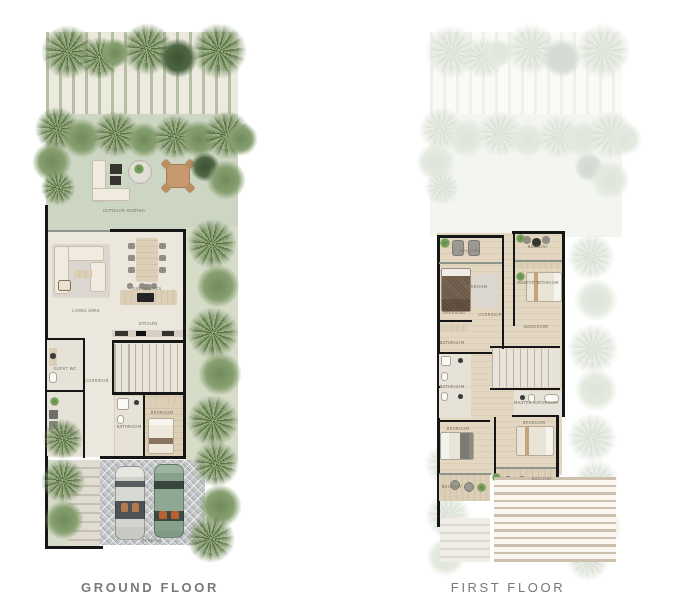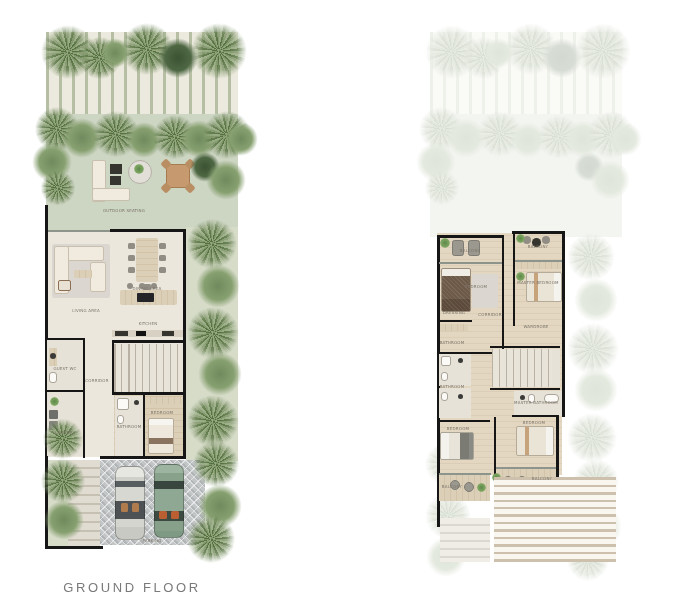--- a/index.html
+++ b/index.html
@@ -315,14 +315,15 @@
         <div class="label" style="left: 112px; top: 302px;">WARDROBE</div>
         <div class="label" style="left: 28px; top: 362px;">BATHROOM</div>
         <div class="label" style="left: 112px; top: 378px;">MASTER BATHROOM</div>
         <div class="label" style="left: 34px; top: 404px;">BEDROOM</div>
         <div class="label" style="left: 110px; top: 398px;">BEDROOM</div>
         <div class="label" style="left: 28px; top: 462px;">BALCONY</div>
         <div class="label" style="left: 118px; top: 454px;">BALCONY</div>
       </div>
   </div>
 
-  <div class="caption" style="left:30px;top:580px;">GROUND FLOOR</div>
+  <div class="caption" style="left:48px;top:580px;font-weight:bold;">GROUND FLOOR</div>
+  <div class="caption" style="left:406px;top:580px;">FIRST FLOOR</div>
 </div>
 
 </body></html>

